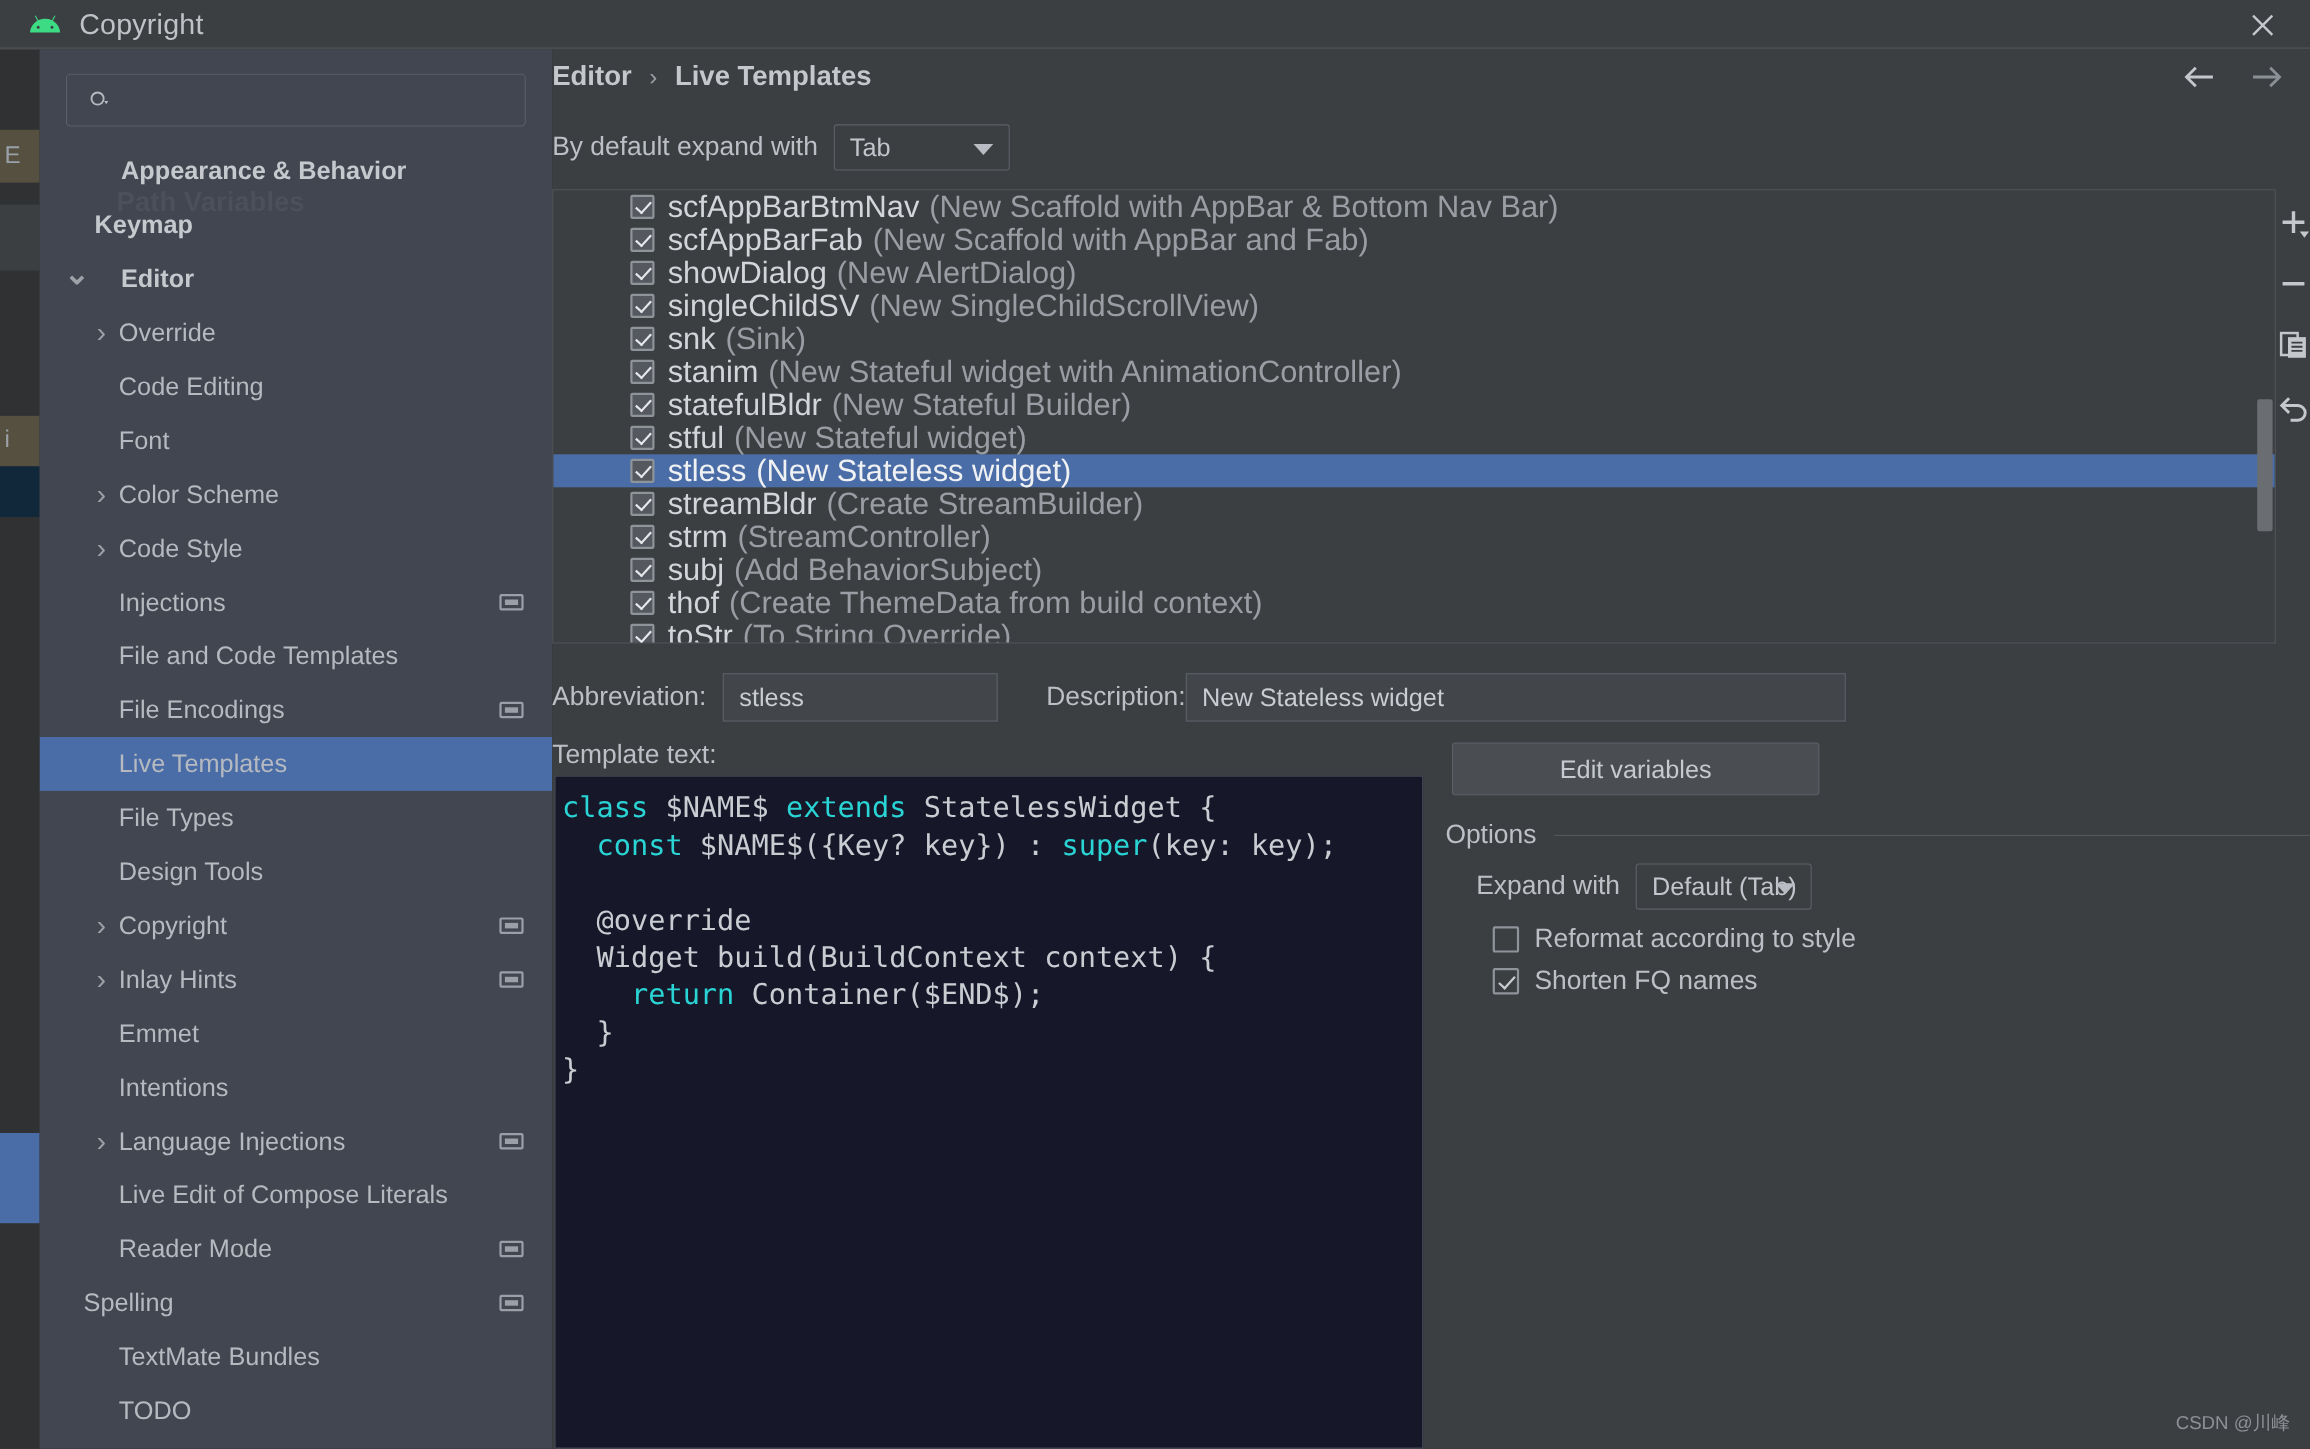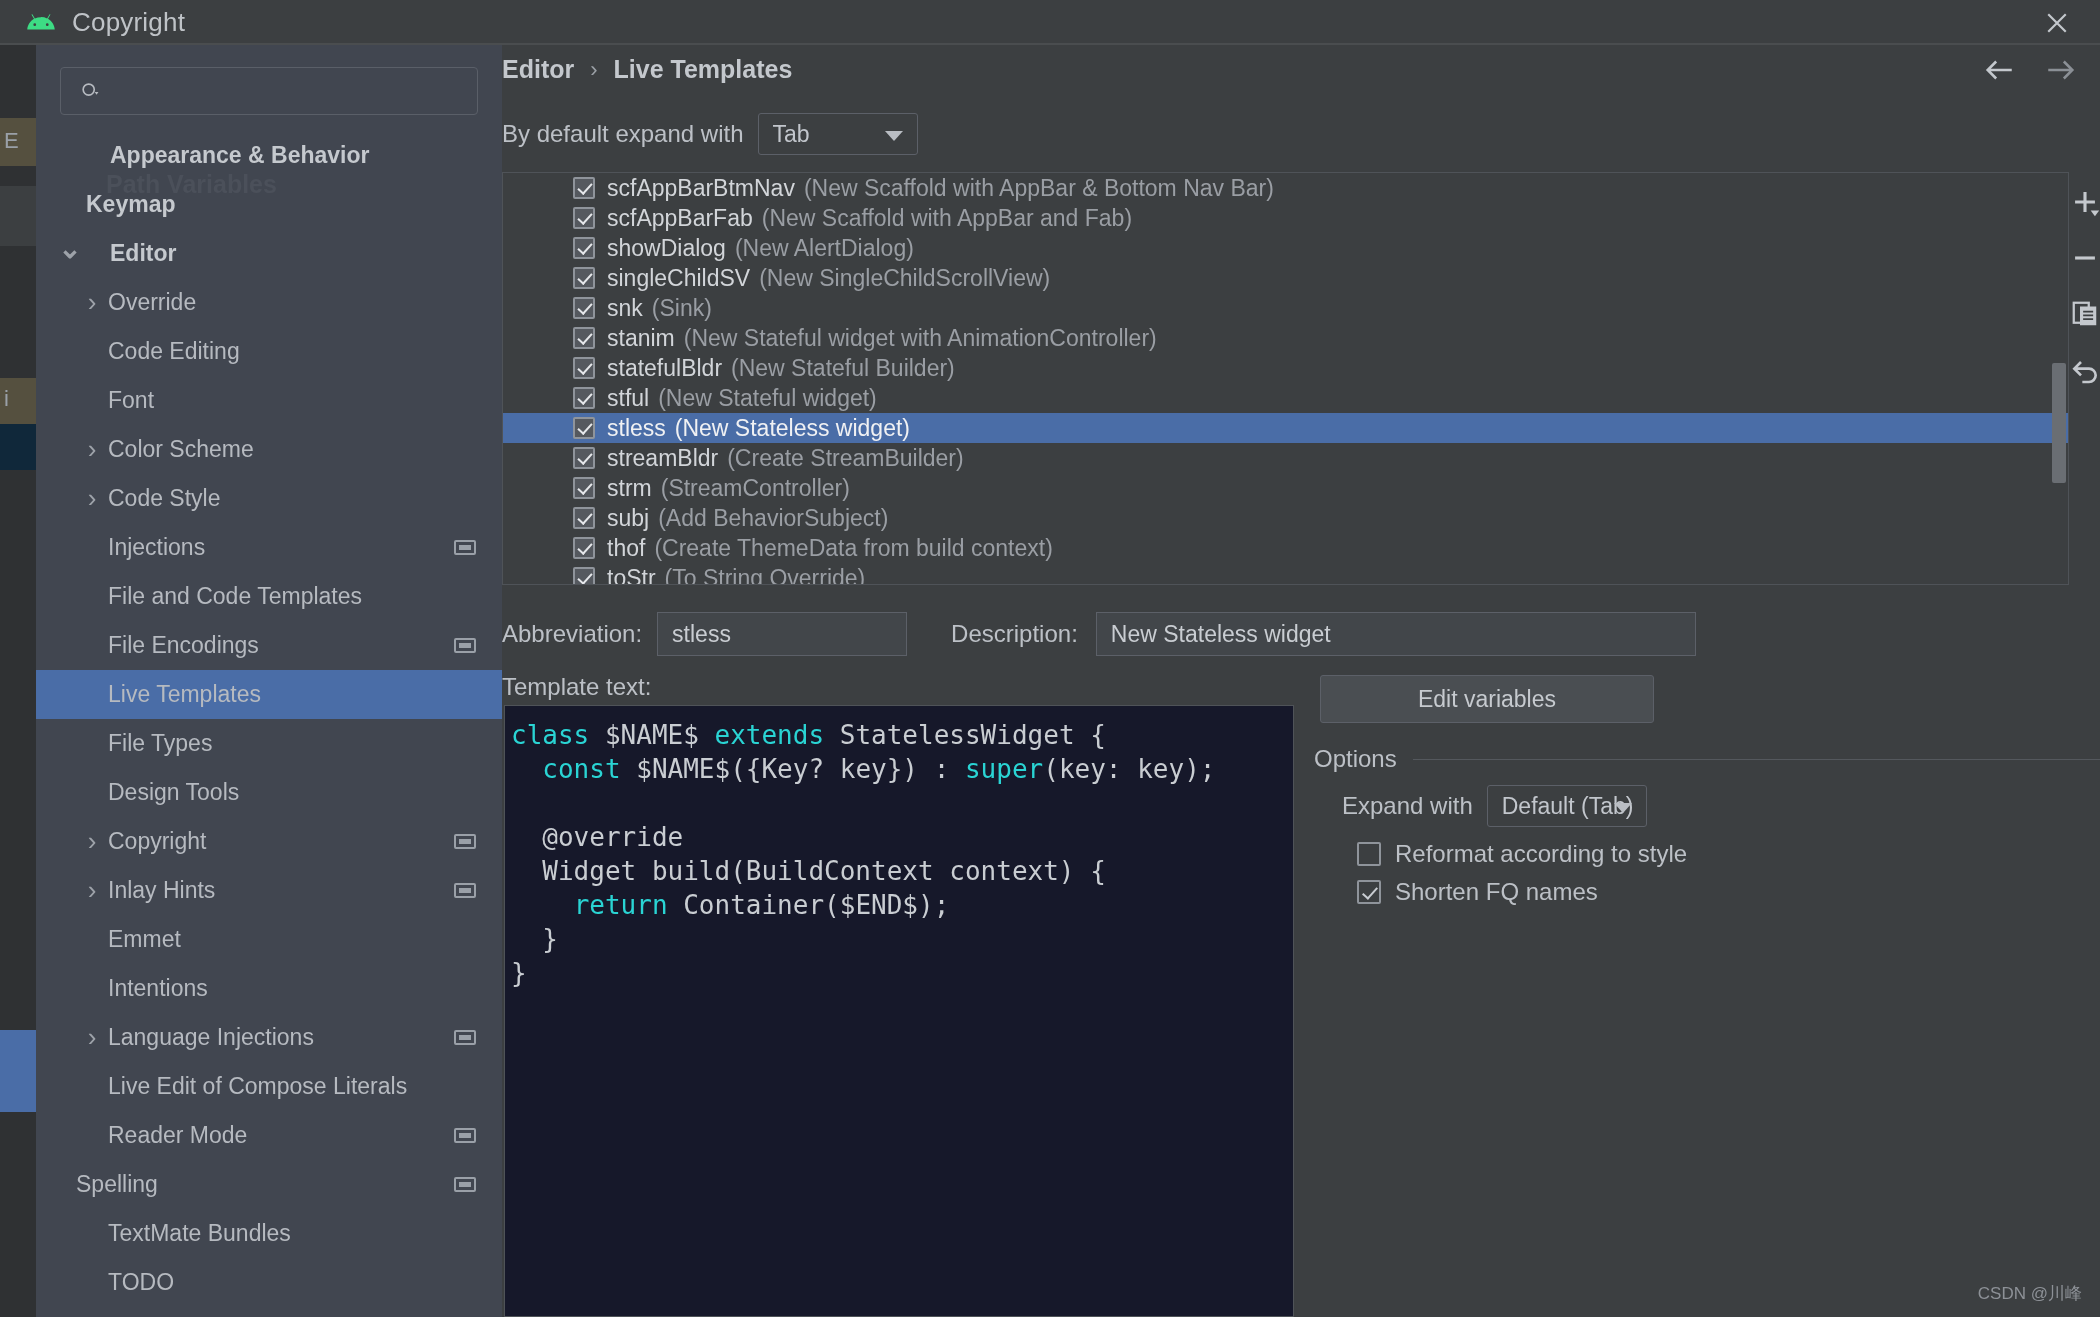--- a/index.html
+++ b/index.html
@@ -116,21 +116,21 @@
   #expand-combo { width: 160px; }
 
   
   #tmpl-panel {
     position: absolute; left: 0; top: 127px; width: 1567px; height: 413px;
     border: 1px solid #4f5358; background: #3c3f41;
   }
   #tmpl-list { position: absolute; left: 0; top: 0; right: 0; bottom: 0; overflow: hidden; }
   .tmpl-row {
     height: 30px; display: flex; align-items: center;
-    padding-left: 70px; cursor: pointer; font-size: 23px; white-space: nowrap;
+    padding-left: 70px; cursor: pointer; font-size: 28px; white-space: nowrap;
   }
   .tmpl-row.selected { background: #4a6da7; }
   .chk {
     width: 22px; height: 22px; border: 2px solid #8f949b; border-radius: 2px;
     background: #55595f; margin-right: 12px; position: relative; flex: none;
   }
   .chk.on::after {
     content: ""; position: absolute; left: 6px; top: 1px;
     width: 6px; height: 12px; border: solid #e6e8eb;
     border-width: 0 2.5px 2.5px 0; transform: rotate(42deg);
@@ -157,21 +157,21 @@
   
   #abbr-row { position: absolute; left: 0; top: 567px; display: flex; align-items: center; }
   .field-label { font-size: 24px; color: #bcc0c6; }
   .text-field {
     height: 44px; border: 1px solid #5c6068; background: #42464a;
     display: flex; align-items: center; padding-left: 14px;
     font-size: 23px; color: #c9cdd2; cursor: text;
   }
   #abbr-input { width: 250px; margin-left: 15px; }
   #desc-label { margin-left: 44px; }
-  #desc-input { width: 600px; margin-left: 18px; }
+  #desc-input { width: 600px; margin-left: 0; }
 
   #tmpl-text-label { position: absolute; left: 0; top: 628px; font-size: 24px; color: #bcc0c6; }
 
   
   #editor {
     position: absolute; left: 2px; top: 660px; width: 790px; height: 612px;
     background: #16182a; border: 1px solid #4f5358;
     font-family: "DejaVu Sans Mono", monospace; font-size: 26px;
     line-height: 34px; padding: 12px 0 0 0; overflow: hidden;
     white-space: pre;

